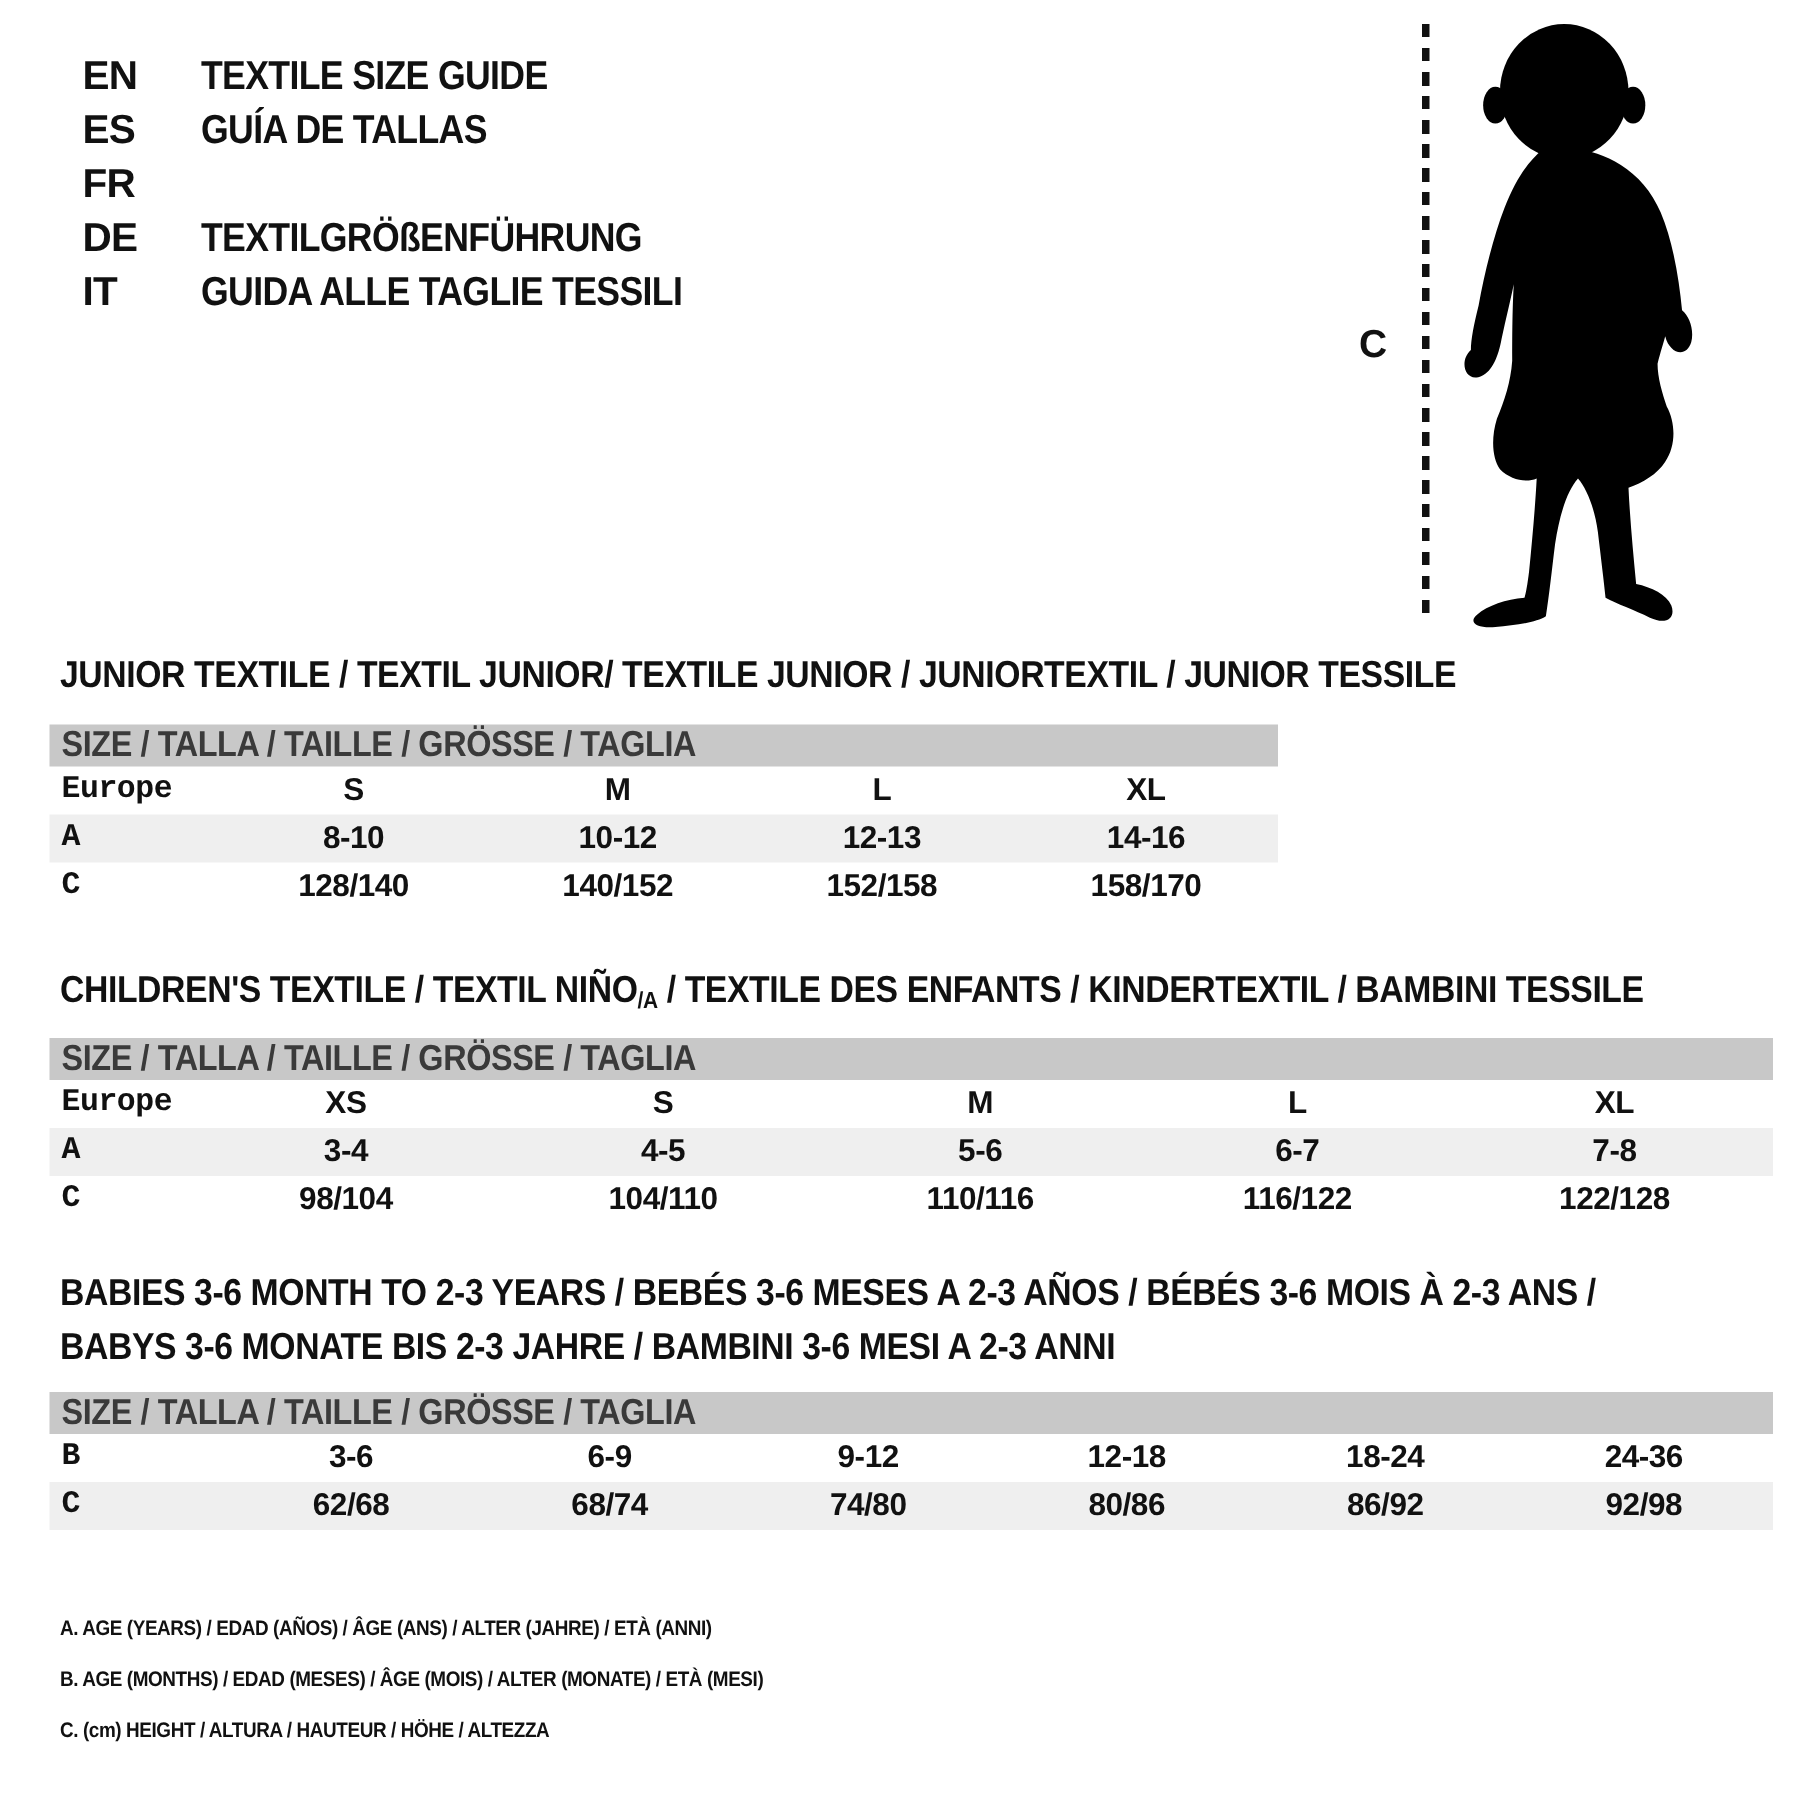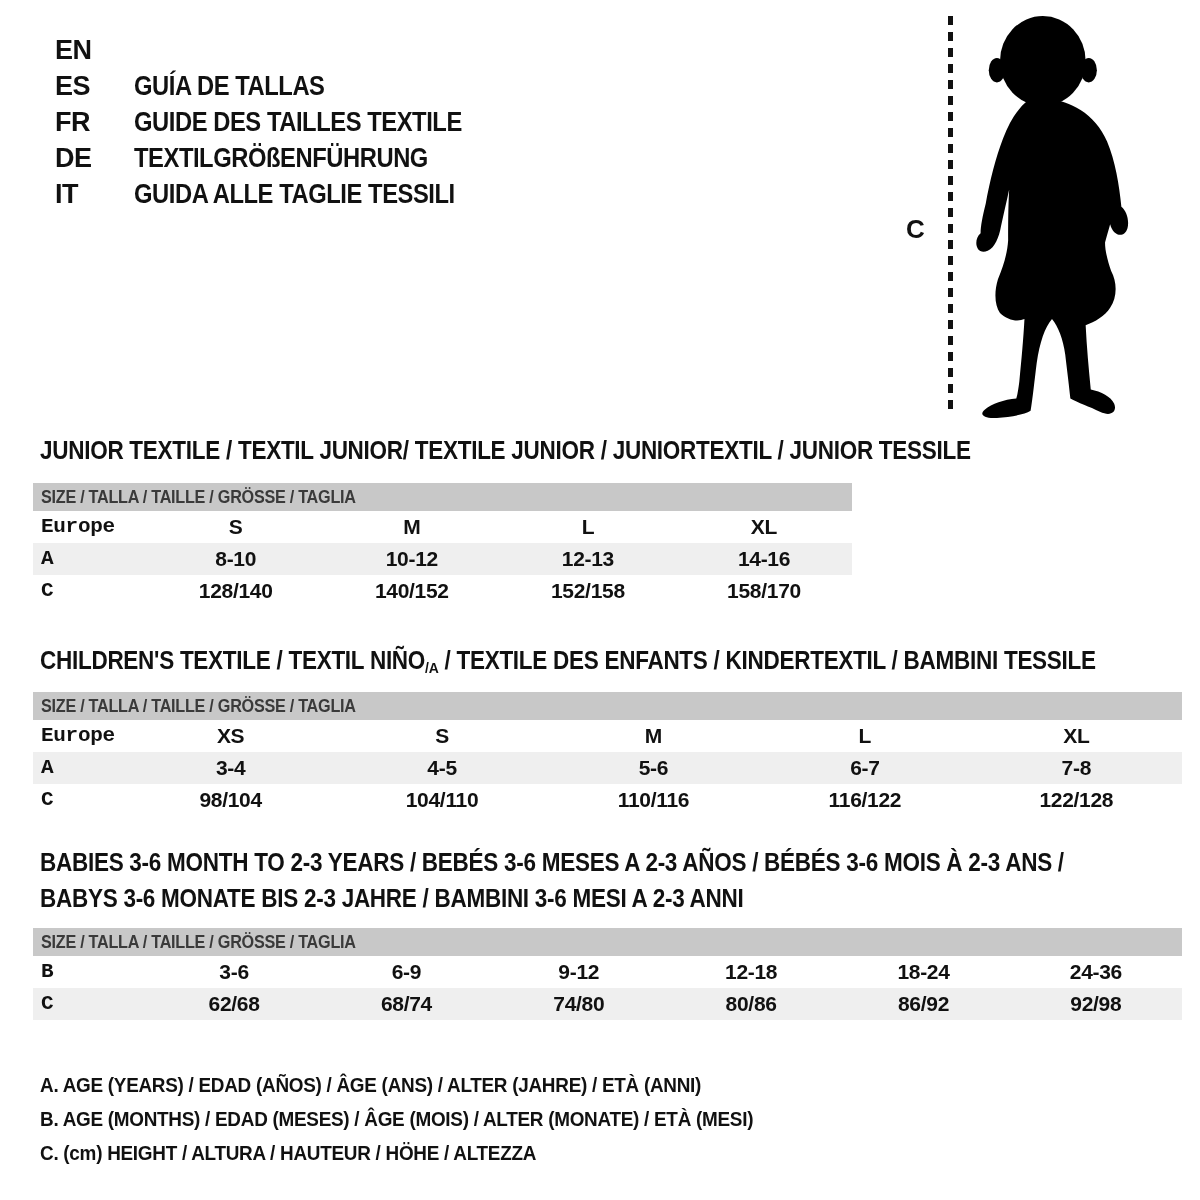--- a/index.html
+++ b/index.html
@@ -42,44 +42,44 @@
   .figure-svg path,.figure-svg ellipse{fill:var(--silhouette-color);}
   
   .sec-title{position:absolute;left:40px;font-size:25px;letter-spacing:-0.3px;line-height:36px;}
   .sec-title .line{display:block;line-height:36px;}
   .sub{font-size:0.62em;vertical-align:-0.28em;}
   .size-table{position:absolute;left:33px;}
   .w-junior{width:819px;}
   .w-full{width:1149px;}
   .size-bar{
     height:28px;line-height:28px;background:var(--bar-bg);color:var(--bar-text);
-    font-size:18px;padding-left:8px;letter-spacing:-0.3px;
+    font-size:24px;padding-left:8px;letter-spacing:-0.3px;
   }
   .trow{display:flex;height:32px;line-height:32px;font-size:21px;letter-spacing:-0.3px;}
   .trow.shaded{background:var(--row-alt-bg);}
   .cell-label{padding-left:8px;font-family:Liberation Mono, monospace;}
   .cell-val{flex:1;text-align:center;}
   
   .notes{position:absolute;left:40px;top:1068px;}
-  .note-line{display:block;height:34px;line-height:34px;font-size:21px;letter-spacing:-0.3px;}
+  .note-line{display:block;height:34px;line-height:34px;font-size:14px;letter-spacing:-0.3px;}
 </style>
 </head>
 <body>
 
 <div class="lang-block">
     <div class="lang-row">
       <span class="lang-code">EN</span>
+      <span class="lang-label"><span class="cond">TEXTILE SIZE GUIDE</span></span>
     </div>
     <div class="lang-row">
       <span class="lang-code">ES</span>
       <span class="lang-label"><span class="cond">GUÍA DE TALLAS</span></span>
     </div>
     <div class="lang-row">
       <span class="lang-code">FR</span>
-      <span class="lang-label"><span class="cond">GUIDE DES TAILLES TEXTILE</span></span>
     </div>
     <div class="lang-row">
       <span class="lang-code">DE</span>
       <span class="lang-label"><span class="cond">TEXTILGRÖßENFÜHRUNG</span></span>
     </div>
     <div class="lang-row">
       <span class="lang-code">IT</span>
       <span class="lang-label"><span class="cond">GUIDA ALLE TAGLIE TESSILI</span></span>
     </div>
   </div>

